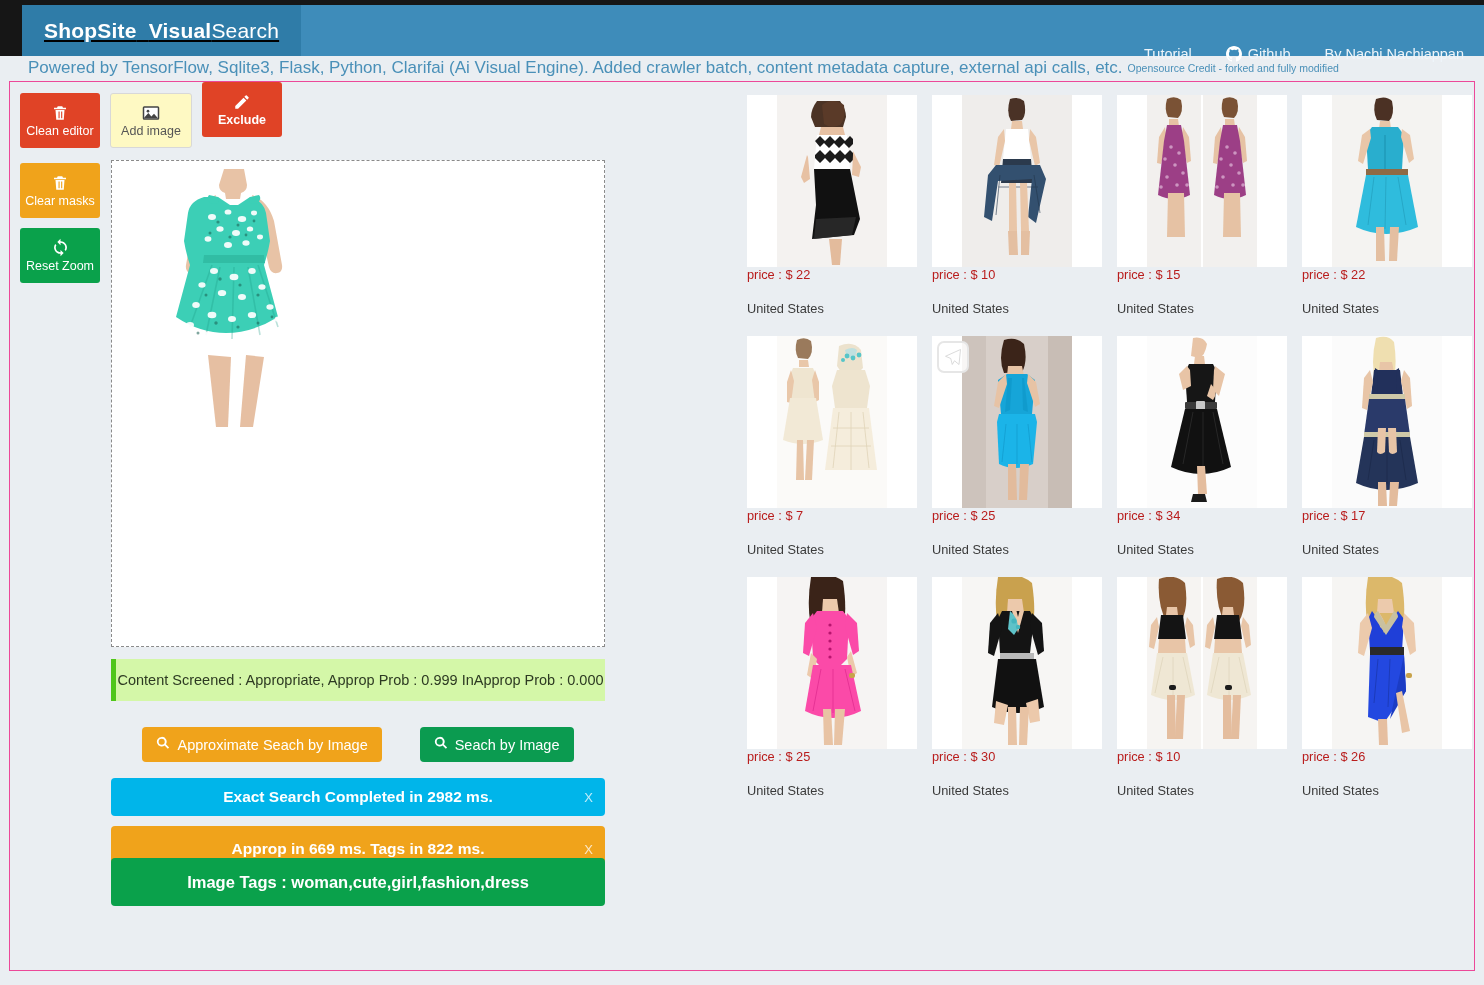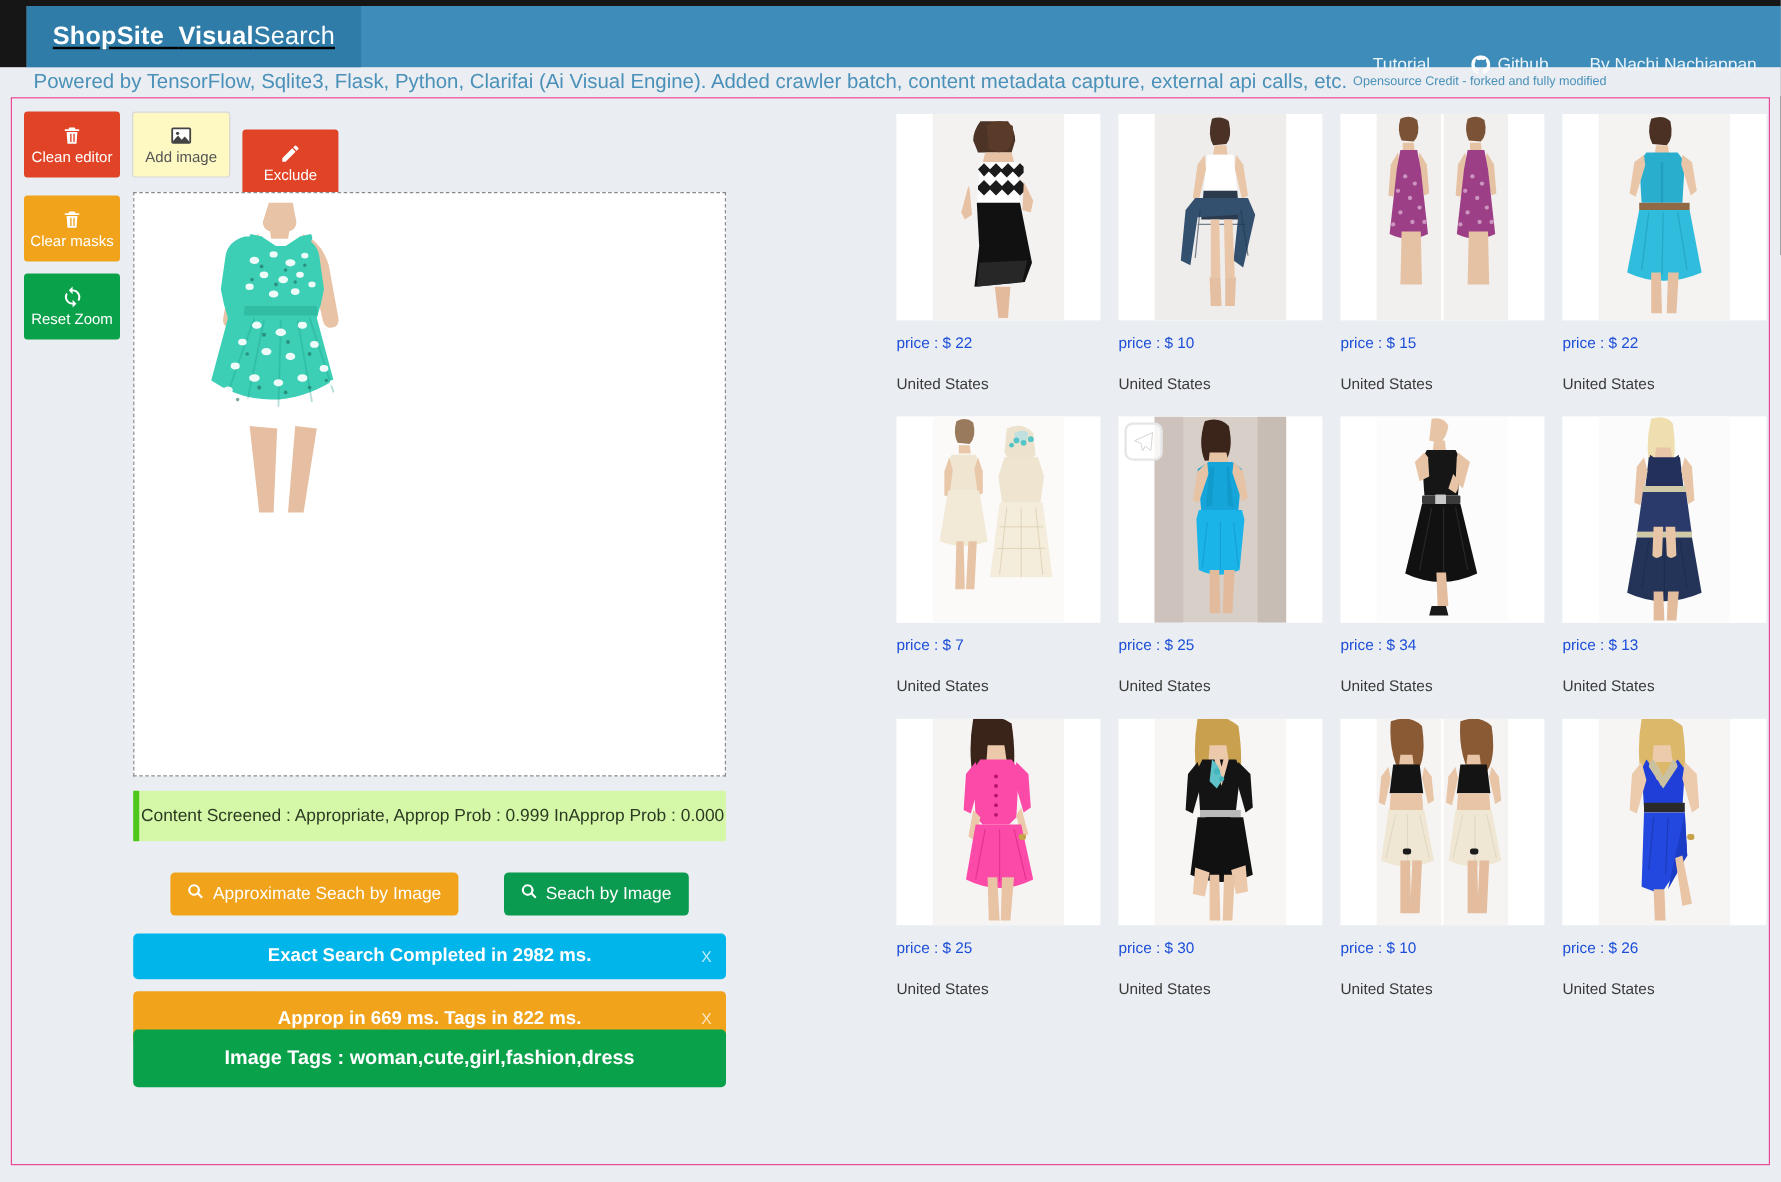--- a/index.html
+++ b/index.html
@@ -85,21 +85,21 @@
   }
   .tool-btn .tb-label { font-size: 12.5px; line-height: 1; }
   .tool-btn svg { display: block; }
   .btn-red    { background: #e04326; color: #fff; }
   .btn-grey   { background: #fef9c3; color: #555; border: 1px solid #d8d8d8; }
   .btn-orange { background: #f0a31b; color: #fff; }
   .btn-green  { background: #0aa14b; color: #fff; }
 
   #btn-clean-editor { left: 10px;  top: 11px; }
   #btn-add-image    { left: 100px; top: 11px; width: 82px; }
-  #btn-exclude      { left: 192px; top: 26px; }
+  #btn-exclude      { left: 192px; top: 0; font-weight: bold; }
   #btn-clear-masks  { left: 10px;  top: 81px; }
   #btn-reset-zoom   { left: 10px;  top: 146px; }
 
   .canvas-box {
     position: absolute; left: 101px; top: 78px;
     width: 494px; height: 487px;
     background: #ffffff;
     border: 1px dashed #8a8a8a;
     overflow: hidden;
   }
@@ -154,21 +154,21 @@
   }
   .result-card { width: 170px; cursor: pointer; }
   .thumb-wrap {
     width: 170px; height: 172px;
     background: #ffffff;
     overflow: hidden; position: relative;
     display: flex; align-items: flex-end; justify-content: center;
   }
   .thumb-wrap.tw-narrow { padding: 0 28px; }
   .card-price {
-    font-size: 12.8px; color: #1d4ed8; margin-top: 11px;
+    font-size: 12.8px; color: #b91c1c; 
   }
   .card-country {
     font-size: 12.8px; color: #3a3a3a; margin-top: 19px;
   }
   .wm-badge {
     position: absolute; left: 5px; top: 5px;
     width: 32px; height: 32px; border-radius: 7px;
     background: rgba(255,255,255,.85);
     border: 2px solid #e6e6e6;
     display: flex; align-items: center; justify-content: center;
@@ -612,21 +612,21 @@
         <path d="M42 104l-6 40"></path>
                 <path d="M55 104v44"></path>
                 <path d="M68 104l6 40"></path>
       </g>
       <path d="M46 92h8l-1 24q-5 4-8 0z" fill="#e8c5a7"></path>
       <path d="M56 92h8l1 24q-5 4-8 0z" fill="#e8c5a7"></path>
       <path d="M46 146h8l1 24h-9z" fill="#e3bc9d"></path>
       <path d="M58 146h9l-2 24h-8z" fill="#e3bc9d"></path>
     </svg>
           </div>
-          <div class="card-price">price : $ 13</div>
+          <div class="card-price">price : $ 17</div>
           <div class="card-country">United States</div>
         </div>
         <div class="result-card">
           <div class="thumb-wrap tw-narrow">
             <svg class="dressart" viewBox="0 0 110 172" width="110" height="172">
       <rect width="110" height="172" fill="#f6f4f3"></rect>
       <path d="M34 0q18-6 32 4 6 40-4 60l-10 4-14-4q-10-28-4-64z" fill="#3a2318"></path>
       <path d="M46 22h14l2 14H45z" fill="#ecc9ab"></path>
       <path d="M40 34h26l6 8-2 40-6 6H42l-6-6-2-40z" fill="#fb4aa8"></path>
       <path d="M36 36l-8 10-2 30 6 3 8-28z" fill="#fb4aa8"></path>

